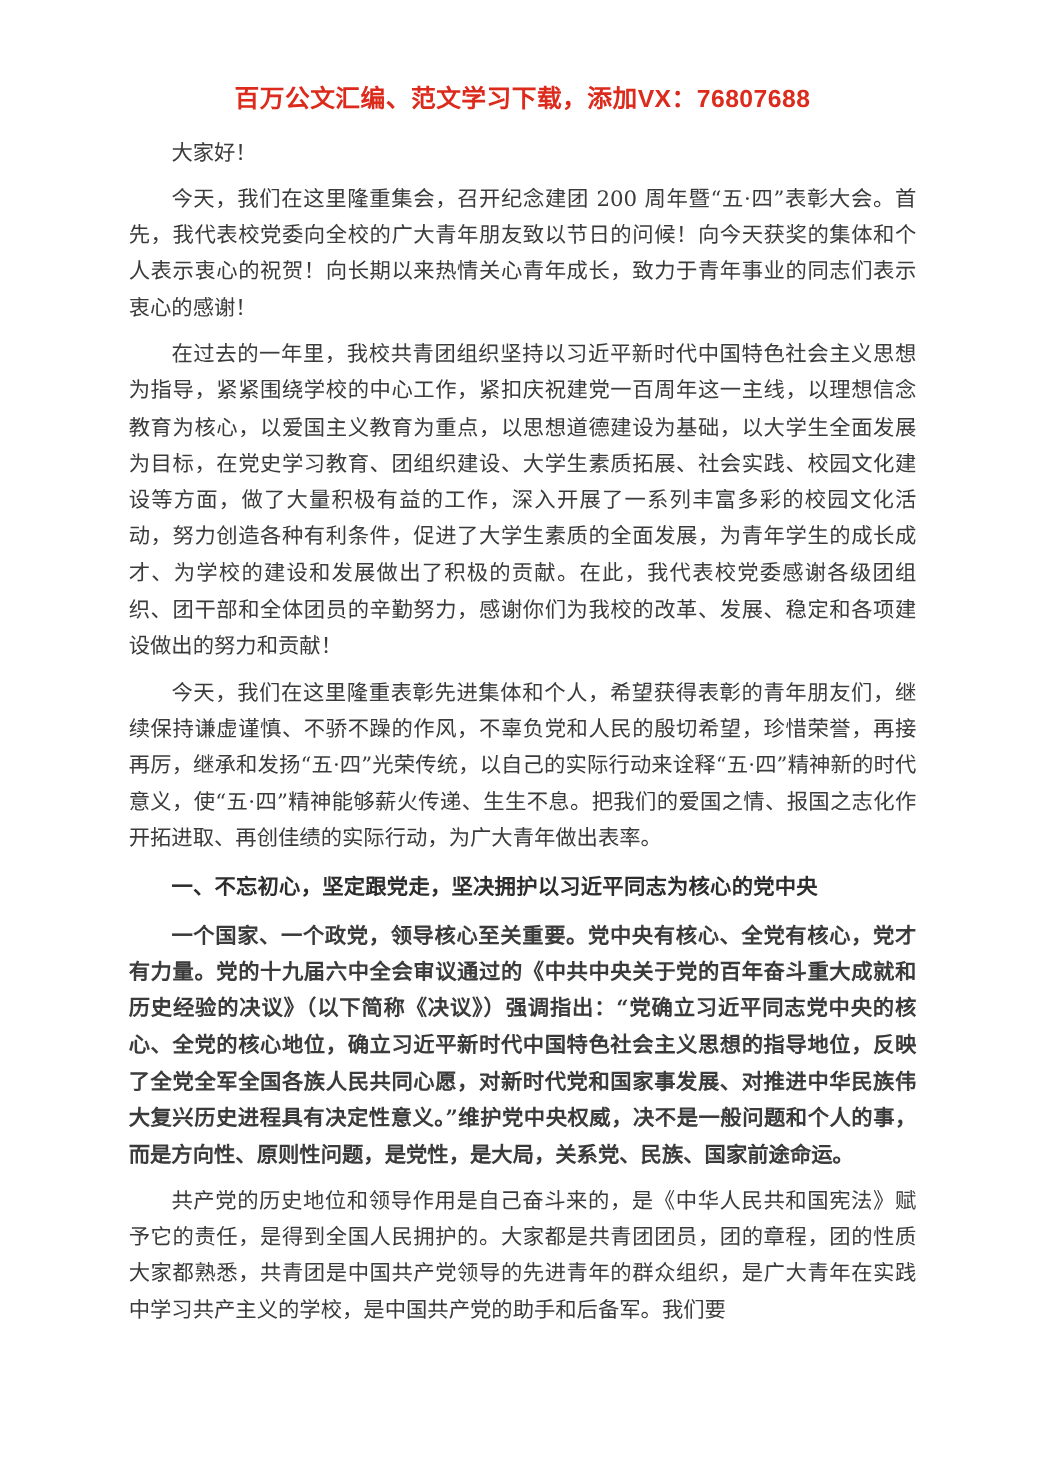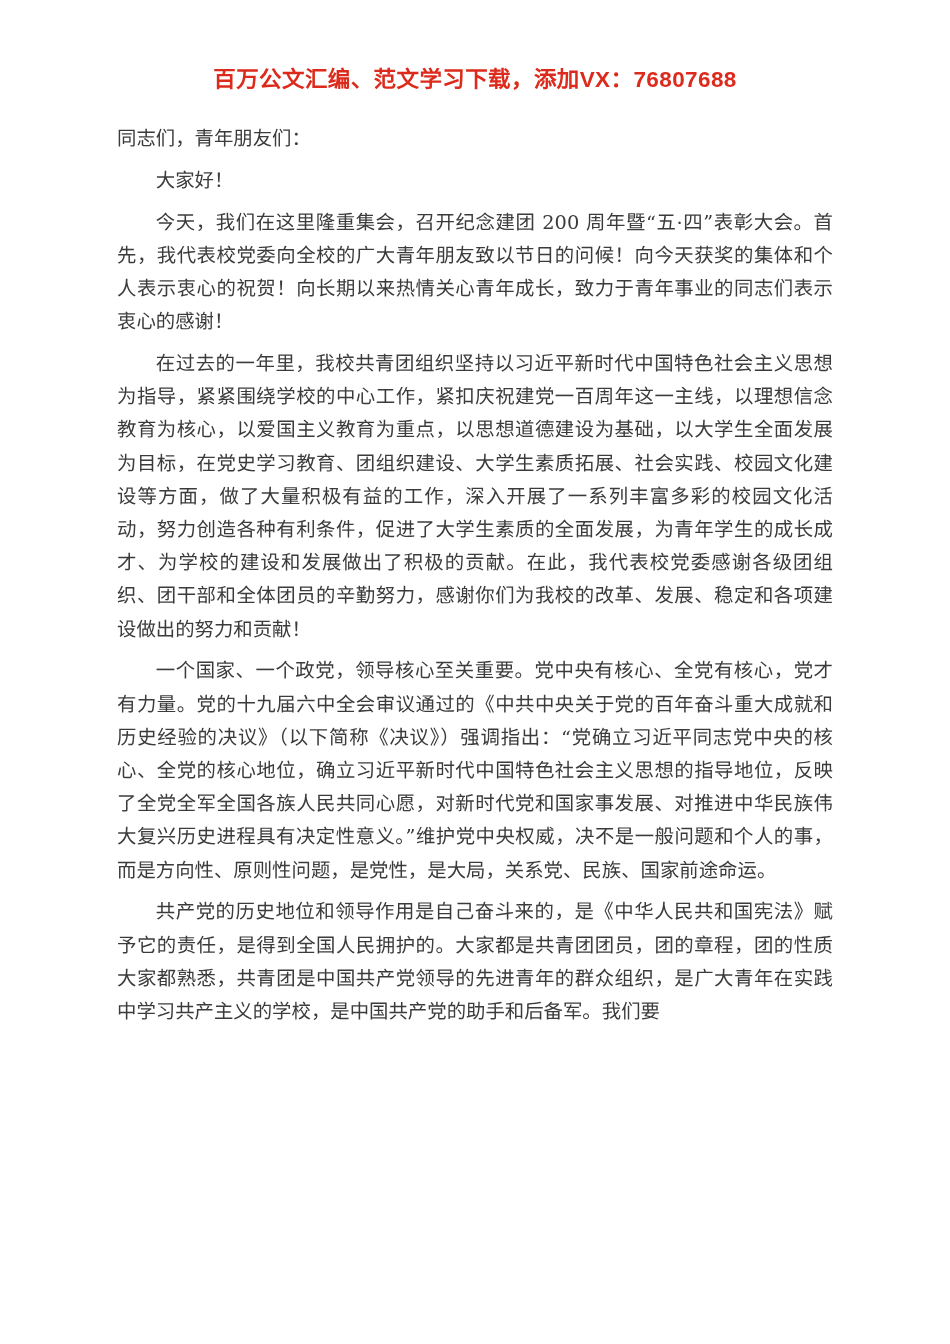--- a/index.html
+++ b/index.html
@@ -20,21 +20,21 @@
     width: 950px;
     height: 1344px;
     background: #ffffff;
     box-sizing: border-box;
   }
 
   
   .promo-header {
     position: absolute;
     left: 0;
-    top: 66px;
+    top: 76px;
     width: 950px;
     text-align: center;
     font-family: "Liberation Sans", "DejaVu Sans", sans-serif;
     font-size: 22.5px;
     font-weight: 700;
     letter-spacing: 0.4px;
     color: #dc2b1c;
     white-space: nowrap;
     line-height: 1.2;
   }
@@ -68,42 +68,44 @@
   }
 
   .para.heading {
     font-weight: 700;
     color: #2d2d2d;
     margin-top: 11px;
     letter-spacing: 0.2px;
   }
 
   .para.heading + .para {
-    margin-top: 29px;
+    margin-top: 11px;
+    font-weight: bold;
   }
 </style>
 </head>
 <body>
 
 <div class="page">
 
   <div class="promo-header">百万公文汇编、范文学习下载，添加VX：76807688</div>
 
   <div class="doc-body">
 
-    <p class="para no-indent">同志们，青年朋友们：</p>
 
     <p class="para">大家好！</p>
 
     <p class="para">今天，我们在这里隆重集会，召开纪念建团 200 周年暨“五·四”表彰大会。首先，我代表校党委向全校的广大青年朋友致以节日的问候！向今天获奖的集体和个人表示衷心的祝贺！向长期以来热情关心青年成长，致力于青年事业的同志们表示衷心的感谢！</p>
 
     <p class="para">在过去的一年里，我校共青团组织坚持以习近平新时代中国特色社会主义思想为指导，紧紧围绕学校的中心工作，紧扣庆祝建党一百周年这一主线，以理想信念教育为核心，以爱国主义教育为重点，以思想道德建设为基础，以大学生全面发展为目标，在党史学习教育、团组织建设、大学生素质拓展、社会实践、校园文化建设等方面，做了大量积极有益的工作，深入开展了一系列丰富多彩的校园文化活动，努力创造各种有利条件，促进了大学生素质的全面发展，为青年学生的成长成才、为学校的建设和发展做出了积极的贡献。在此，我代表校党委感谢各级团组织、团干部和全体团员的辛勤努力，感谢你们为我校的改革、发展、稳定和各项建设做出的努力和贡献！</p>
 
+    <p class="para">今天，我们在这里隆重表彰先进集体和个人，希望获得表彰的青年朋友们，继续保持谦虚谨慎、不骄不躁的作风，不辜负党和人民的殷切希望，珍惜荣誉，再接再厉，继承和发扬“五·四”光荣传统，以自己的实际行动来诠释“五·四”精神新的时代意义，使“五·四”精神能够薪火传递、生生不息。把我们的爱国之情、报国之志化作开拓进取、再创佳绩的实际行动，为广大青年做出表率。</p>
 
 
+    <p class="para heading">一、不忘初心，坚定跟党走，坚决拥护以习近平同志为核心的党中央</p>
 
     <p class="para">一个国家、一个政党，领导核心至关重要。党中央有核心、全党有核心，党才有力量。党的十九届六中全会审议通过的《中共中央关于党的百年奋斗重大成就和历史经验的决议》（以下简称《决议》）强调指出：“党确立习近平同志党中央的核心、全党的核心地位，确立习近平新时代中国特色社会主义思想的指导地位，反映了全党全军全国各族人民共同心愿，对新时代党和国家事发展、对推进中华民族伟大复兴历史进程具有决定性意义。”维护党中央权威，决不是一般问题和个人的事，而是方向性、原则性问题，是党性，是大局，关系党、民族、国家前途命运。</p>
 
 
     <p class="para">共产党的历史地位和领导作用是自己奋斗来的，是《中华人民共和国宪法》赋予它的责任，是得到全国人民拥护的。大家都是共青团团员，团的章程，团的性质大家都熟悉，共青团是中国共产党领导的先进青年的群众组织，是广大青年在实践中学习共产主义的学校，是中国共产党的助手和后备军。我们要</p>
 
   </div>
 
 </div>
 

